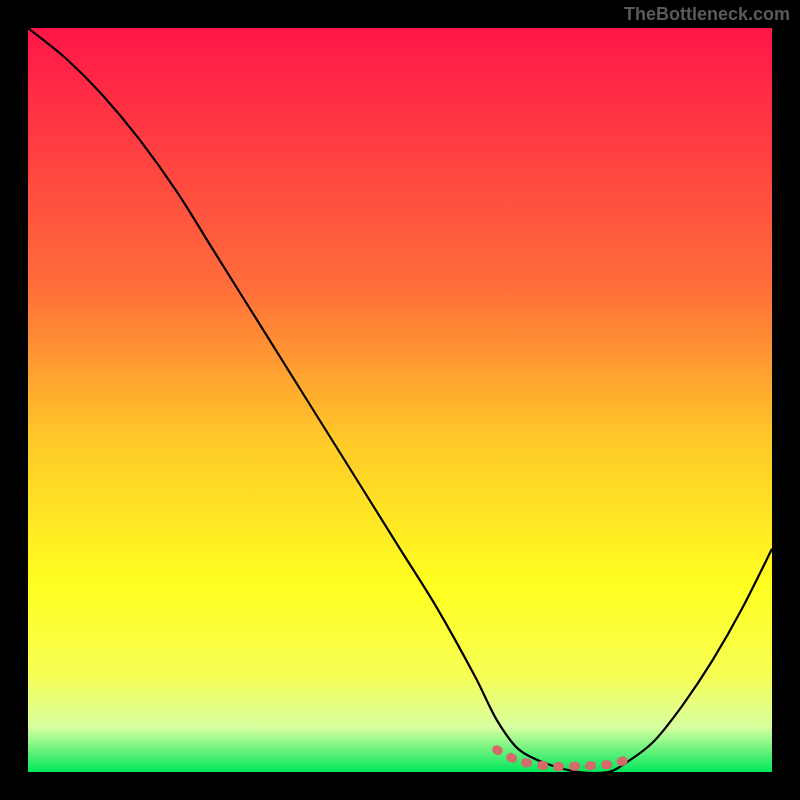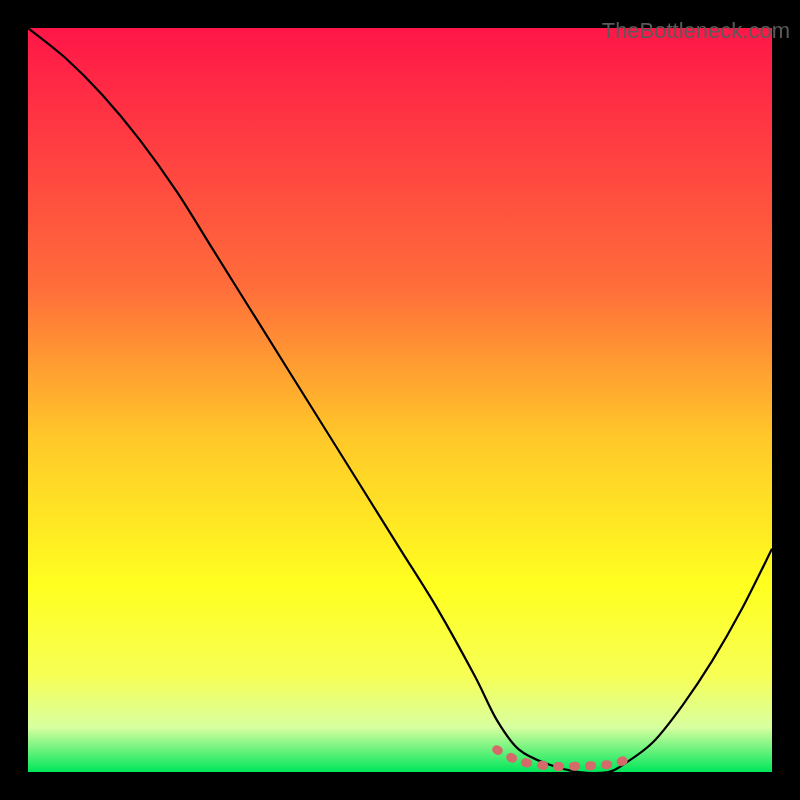--- a/index.html
+++ b/index.html
@@ -9,24 +9,23 @@
     background: #000;
     font-family: Arial, sans-serif;
     position: relative;
     overflow: hidden;
   }
   .watermark {
     position: absolute;
     top: 4px;
     right: 10px;
     color: #5a5a5a;
-    font-size: 22px;
-    font-weight: normal;
+    font-size: 18px;
+    font-weight: bold;
     z-index: 10;
-    margin-top: 14px;
   }
   .plot-area {
     position: absolute;
     left: 28px;
     top: 28px;
     width: 744px;
     height: 744px;
   }
   .gradient {
     position: absolute;

